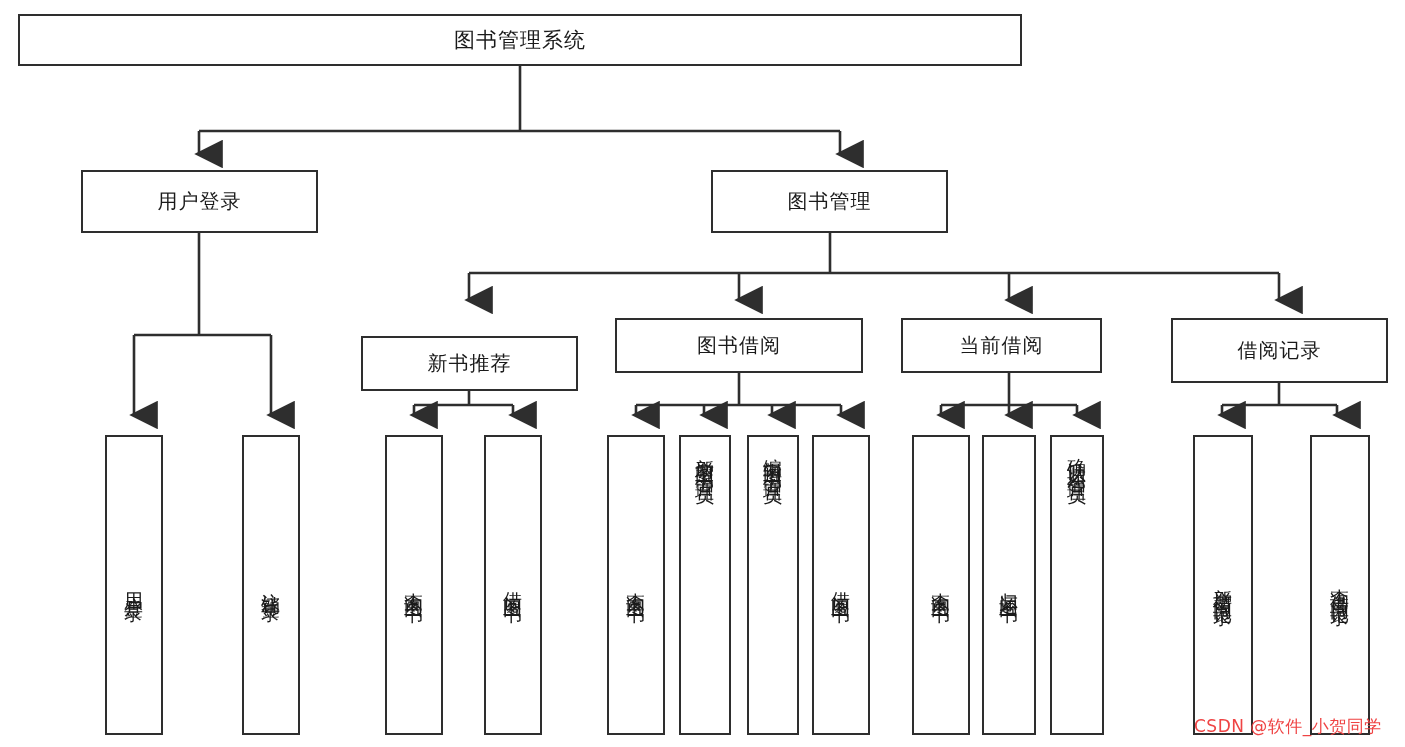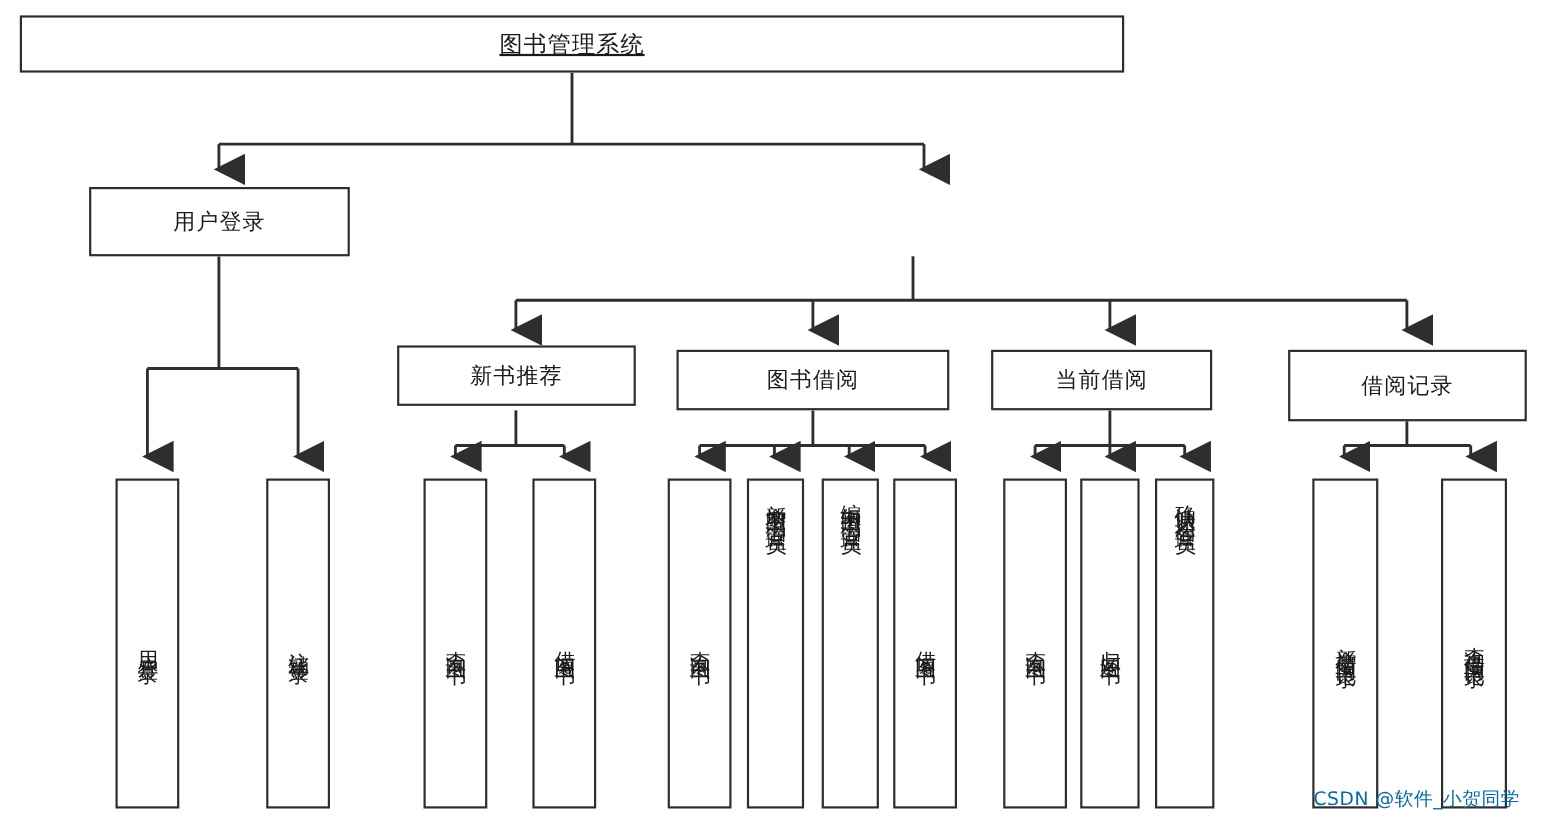--- a/index.html
+++ b/index.html
@@ -54,21 +54,21 @@
   }
   .htext {
     white-space: nowrap;
     letter-spacing: 1px;
   }
   #watermark {
     position: absolute;
     left: 1194px;
     top: 715px;
     font-size: 17px;
-    color: #0369a1;
+    color: #ef4444;
     letter-spacing: 0.5px;
     white-space: nowrap;
     z-index: 5;
   }
 </style>
 </head>
 <body>
 
 <div id="canvas">
 
@@ -115,29 +115,32 @@
       <path d="M 1009 405 L 1009 415" marker-end="url(#arrow)"></path>
       <path d="M 1077 405 L 1077 415" marker-end="url(#arrow)"></path>
 
       <path d="M 1279 373 L 1279 405"></path>
       <path d="M 1222 405 L 1337 405"></path>
       <path d="M 1222 405 L 1222 415" marker-end="url(#arrow)"></path>
       <path d="M 1337 405 L 1337 415" marker-end="url(#arrow)"></path>
     </g>
   </svg>
 
-  <div class="node root" style="left:18px; top:14px; width:1004px; height:52px;text-decoration:underline;">
+  <div class="node root" style="left:18px; top:14px; width:1004px; height:52px;">
     <span class="htext">图书管理系统</span>
   </div>
 
   <div class="node tier2" style="left:81px; top:170px; width:237px; height:63px;">
     <span class="htext">用户登录</span>
   </div>
+  <div class="node tier2" style="left:711px; top:170px; width:237px; height:63px;">
+    <span class="htext">图书管理</span>
+  </div>
 
-  <div class="node tier3" style="left:361px; top:314px; width:217px; height:55px;">
+  <div class="node tier3" style="left:361px; top:336px; width:217px; height:55px;">
     <span class="htext">新书推荐</span>
   </div>
   <div class="node tier3" style="left:615px; top:318px; width:248px; height:55px;">
     <span class="htext">图书借阅</span>
   </div>
   <div class="node tier3" style="left:901px; top:318px; width:201px; height:55px;">
     <span class="htext">当前借阅</span>
   </div>
   <div class="node tier3" style="left:1171px; top:318px; width:217px; height:65px;">
     <span class="htext">借阅记录</span>

